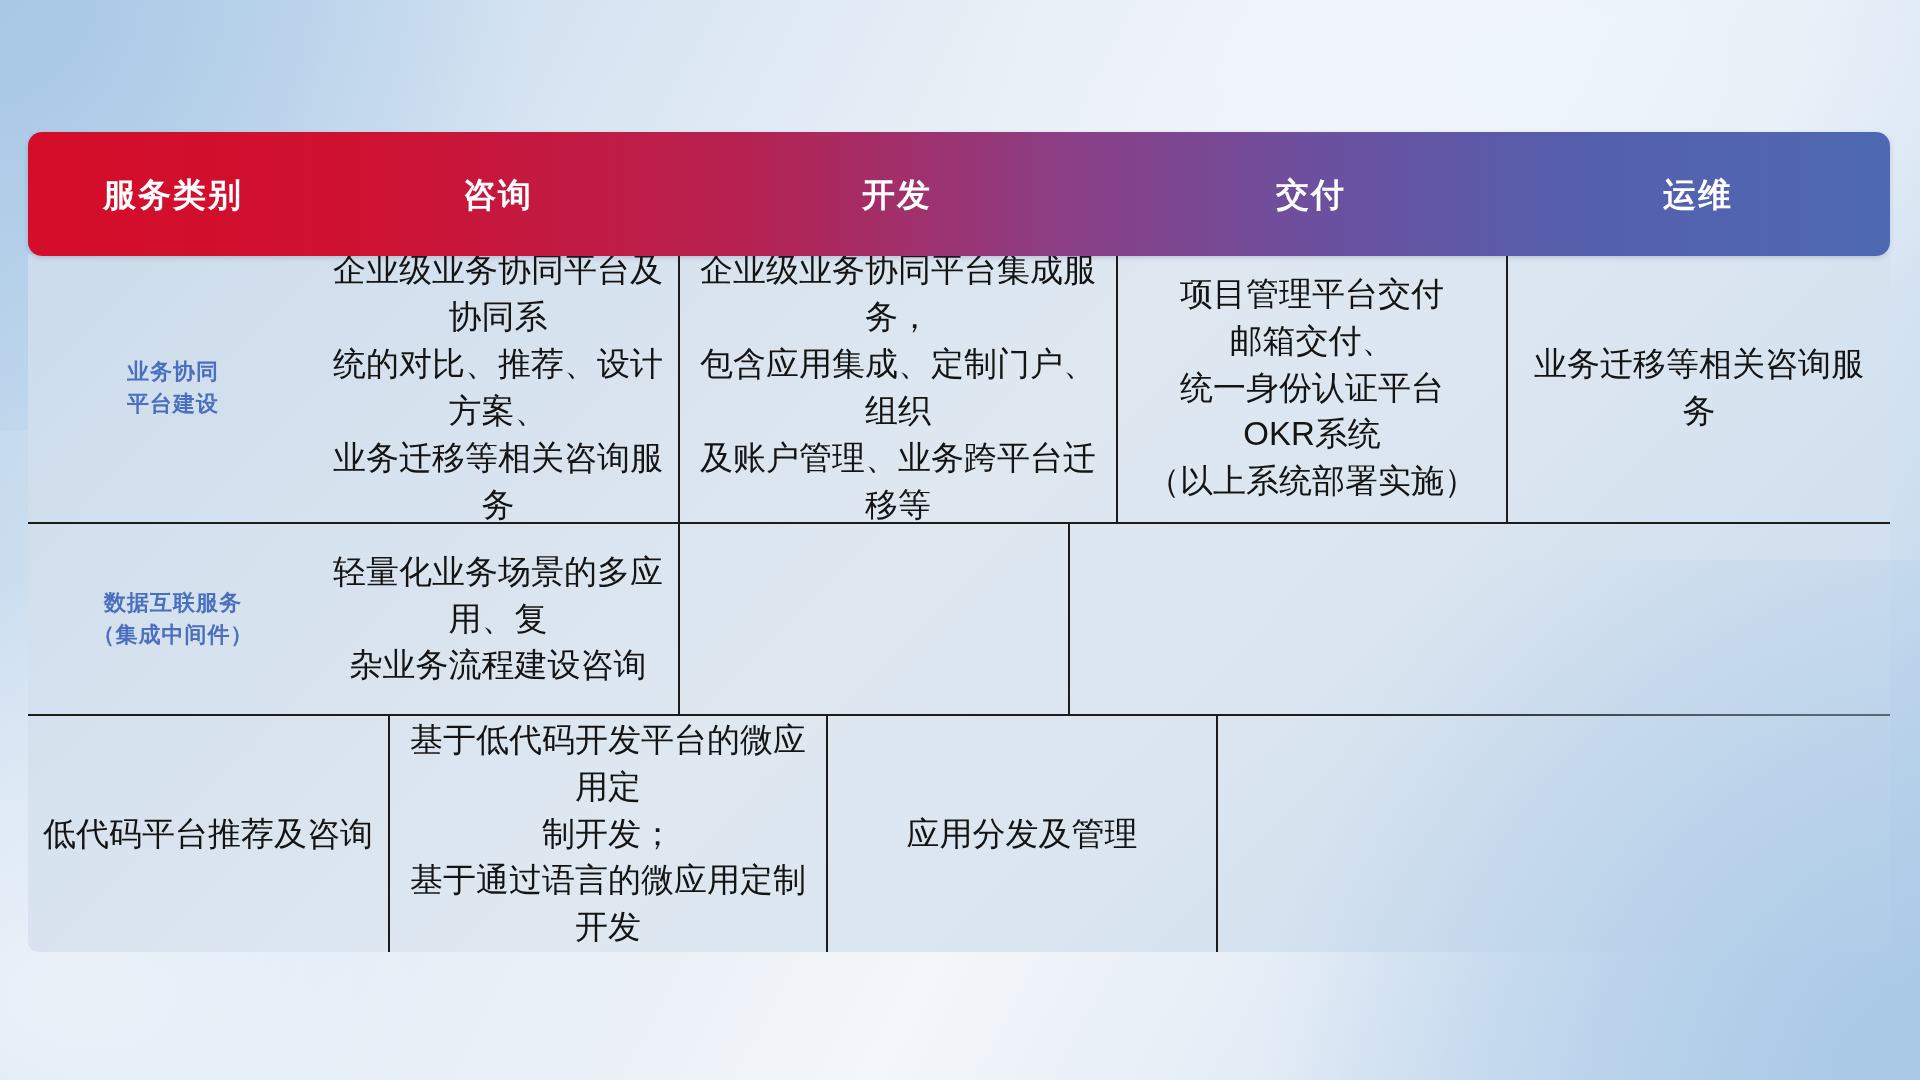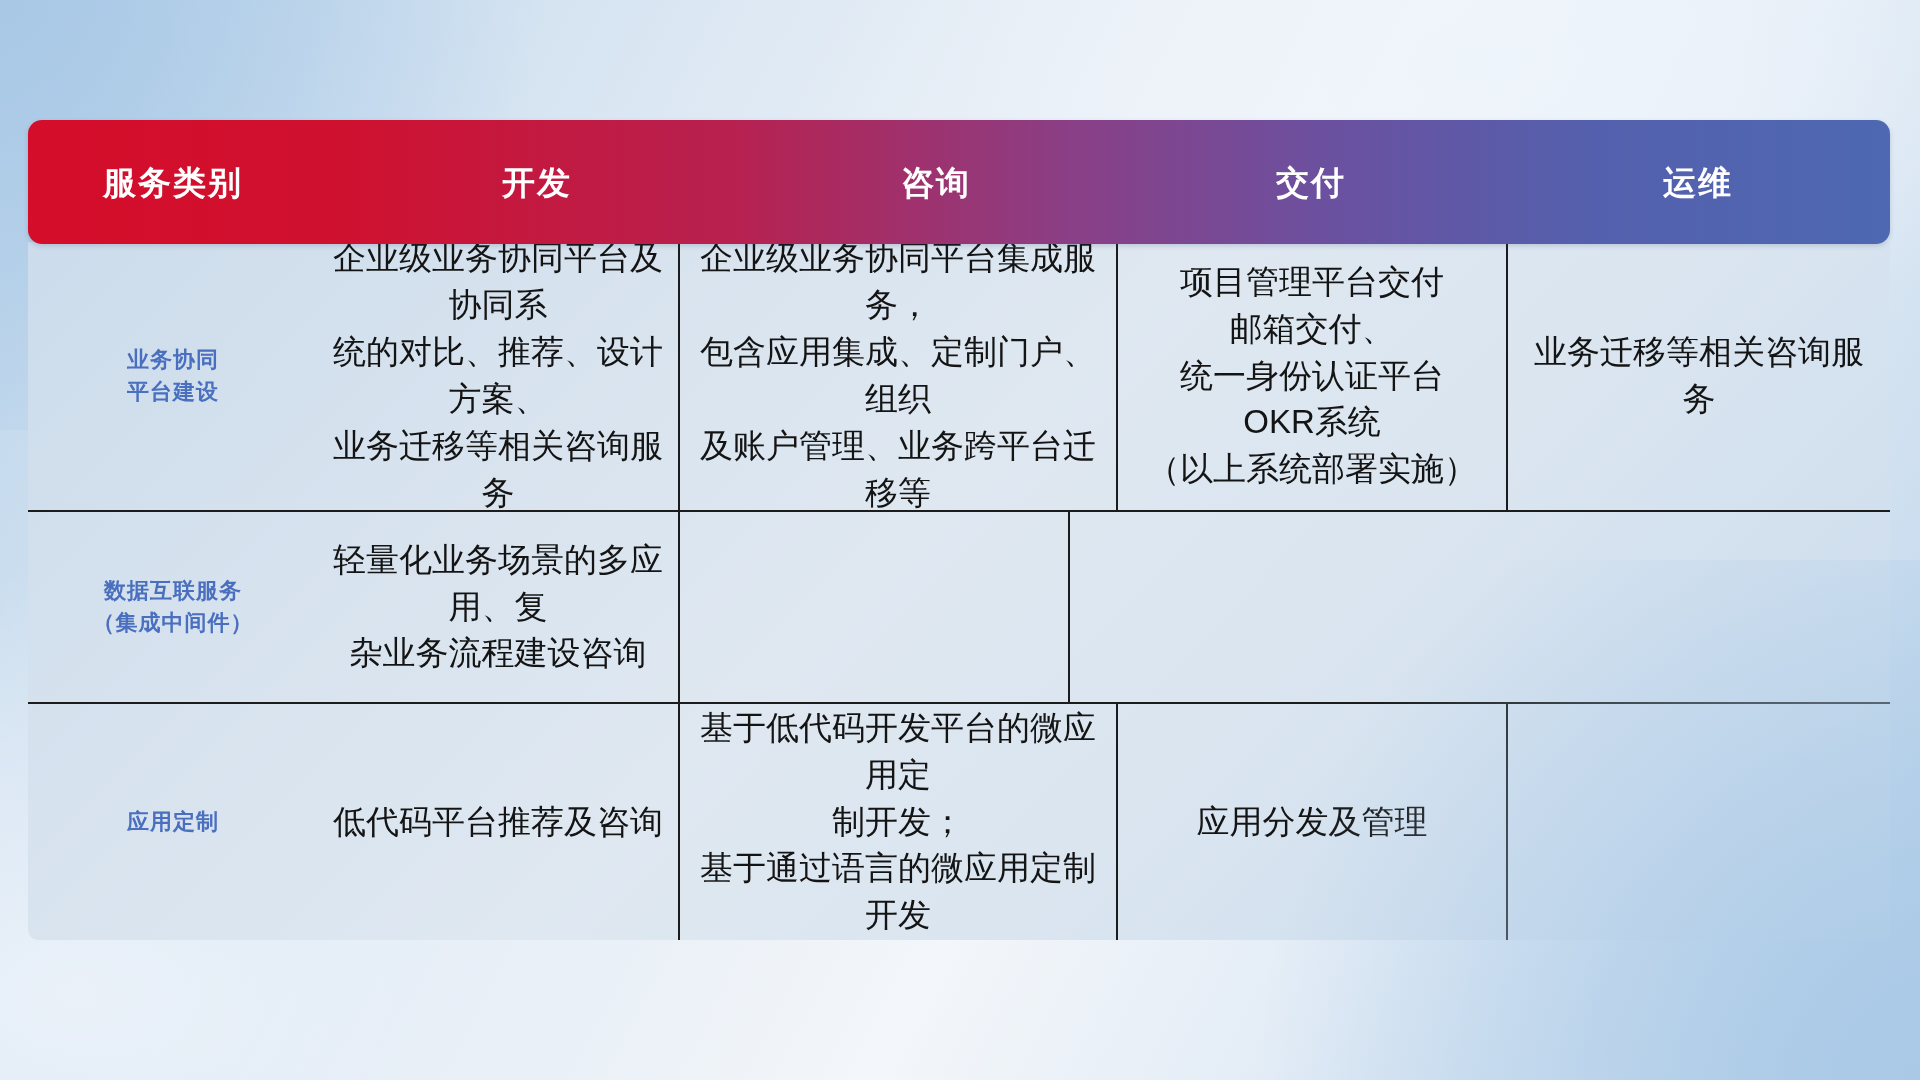--- a/index.html
+++ b/index.html
@@ -24,21 +24,21 @@
     pointer-events:none;
   }
   #canvas:after{
     content:"";position:absolute;right:0;bottom:0;width:760px;height:520px;
     background:radial-gradient(circle at 100% 100%,#a9c9e7 0%,rgba(169,201,231,0) 72%);
     pointer-events:none;
   }
 
   .table-wrap{
     position:absolute;
-    left:28px;top:120px;
+    left:28px;top:132px;
     width:1862px;height:820px;
   }
 
   
   .thead{
     position:relative;
     height:124px;
     border-radius:14px;
     background:linear-gradient(90deg,#d40d2a 0%,#cf1130 17%,#b72150 38%,#8a3f86 56%,#6a51a0 70%,#5460ad 84%,#4e68b2 100%);
     box-shadow:0 2px 5px rgba(40,60,100,.18);
@@ -110,22 +110,22 @@
 </style>
 </head>
 <body>
 
 <div id="canvas">
 
   <div class="table-wrap">
 
     <div class="thead">
       <div class="th c0">服务类别</div>
+      <div class="th c1">咨询</div>
       <div class="th c2">开发</div>
-      <div class="th c1">咨询</div>
       <div class="th c3">交付</div>
       <div class="th c4">运维</div>
     </div>
 
     <div class="tbody">
 
       <div class="trow r1">
         <div class="td c0 cat">业务协同
 平台建设</div>
         <div class="td c1">企业级业务协同平台及协同系
@@ -145,21 +145,20 @@
       <div class="trow r2">
         <div class="td c0 cat">数据互联服务
 （集成中间件）</div>
         <div class="td c1">轻量化业务场景的多应用、复
 杂业务流程建设咨询</div>
         <div class="td c3 vsep"></div>
         <div class="td c4 vsep"></div>
       </div>
 
       <div class="trow r3">
-        <div class="td c0 cat">应用定制</div>
         <div class="td c1">低代码平台推荐及咨询</div>
         <div class="td c2 vsep">基于低代码开发平台的微应用定
 制开发；
 基于通过语言的微应用定制开发</div>
         <div class="td c3 vsep">应用分发及管理</div>
         <div class="td c4 vsep"></div>
       </div>
 
     </div>
   </div>

